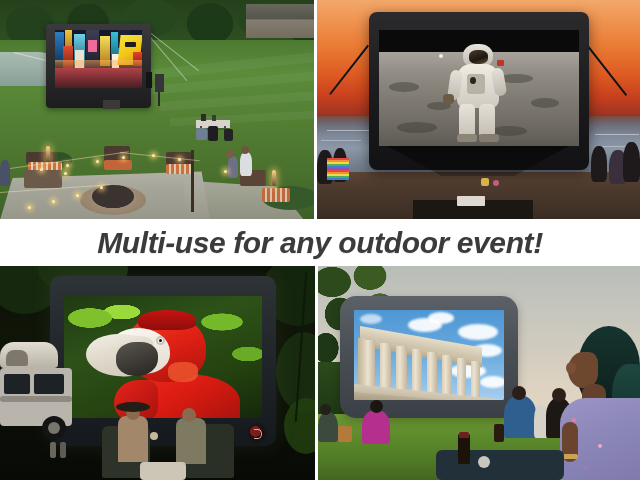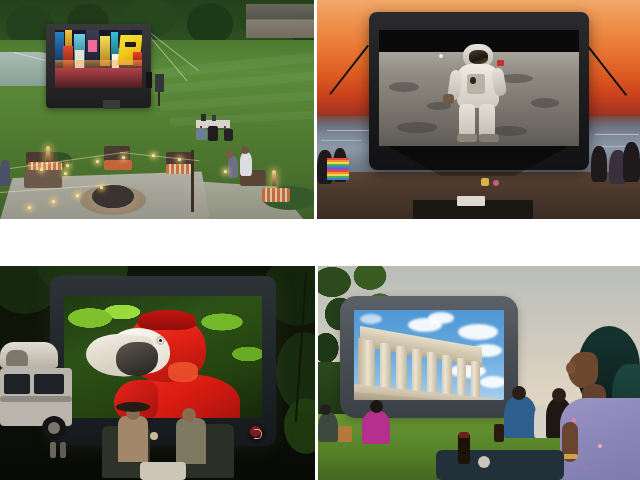--- a/index.html
+++ b/index.html
@@ -357,20 +357,23 @@
     <div class="layer tr-towel" style="left:10px;top:158px;width:22px;height:22px;"></div>
     <div class="layer tr-sil" style="left:274px;top:146px;width:16px;height:36px;"></div>
     <div class="layer tr-sil" style="left:292px;top:150px;width:18px;height:34px;background:#3a2f3c;"></div>
     <div class="layer tr-sil" style="left:306px;top:142px;width:17px;height:40px;"></div>
     <div class="layer" style="left:164px;top:178px;width:8px;height:8px;background:#d8b24a;border-radius:2px;"></div>
     <div class="layer" style="left:176px;top:180px;width:6px;height:6px;background:#c85a7a;border-radius:50%;"></div>
     <div class="layer tr-projtab"></div>
     <div class="layer tr-proj"></div>
   </div>
 
+  <div id="banner">
+    <span id="banner-text">Multi-use for any outdoor event!</span>
+  </div>
 
   <div class="quad" id="q-bl">
     <div class="layer bl-night"></div>
     <div class="layer bl-foliage" style="left:-10px;top:-12px;width:70px;height:60px;background:#16280e;"></div>
     <div class="layer bl-foliage" style="left:38px;top:-20px;width:90px;height:48px;background:#1b3011;"></div>
     <div class="layer bl-foliage" style="left:262px;top:-10px;width:72px;height:70px;background:#14250d;"></div>
     <div class="layer bl-foliage" style="left:276px;top:66px;width:56px;height:80px;background:#182b0f;"></div>
     <div class="layer bl-foliage" style="left:284px;top:132px;width:44px;height:56px;background:#23400f;opacity:.85;"></div>
     <div class="layer" style="left:300px;top:6px;width:2px;height:150px;background:#0e1a08;transform:rotate(4deg);"></div>
 

